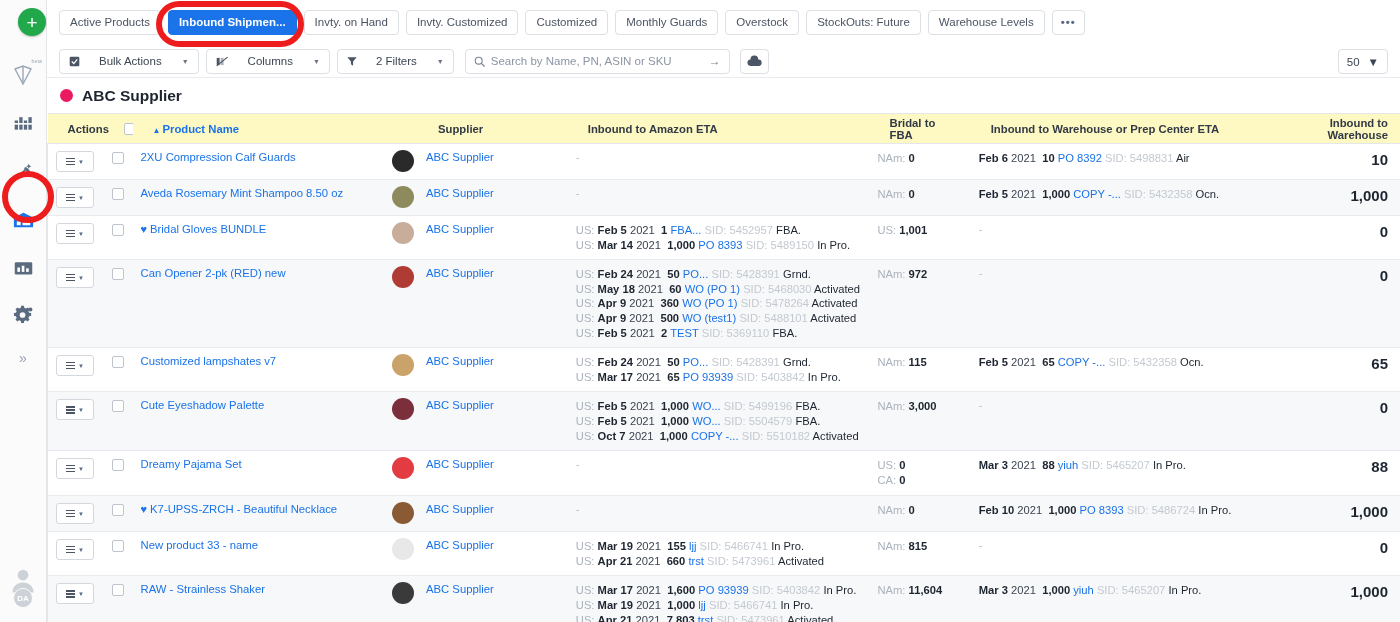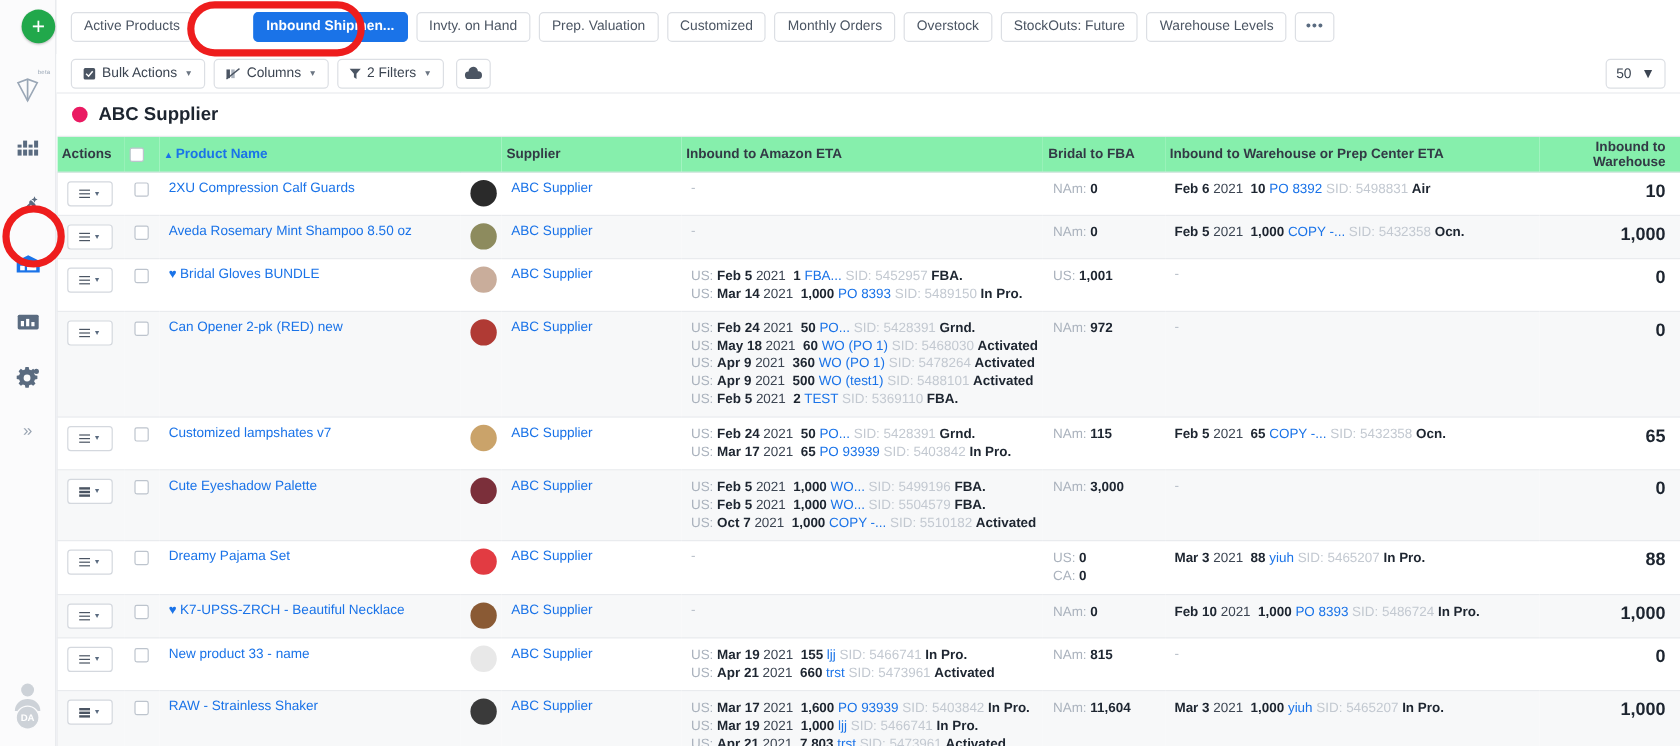--- a/index.html
+++ b/index.html
@@ -69,37 +69,37 @@
     flex: 0 0 45px;
   }
   .tab {
     height: 25px; padding: 0 10px;
     border: 1px solid #dcdfe4; border-radius: 4px;
     background: #fff; color: #4b5563;
     font-size: 11.5px; line-height: 23px;
     white-space: nowrap; cursor: pointer;
   }
   .tab.active {
-    background: #1a73e8; border-color: #1a73e8; color: #fff; font-weight: 700; margin-left: 43px;
+    background: #1a73e8; border-color: #1a73e8; color: #fff; font-weight: 700;
   }
   .tab.more { padding: 0 8px; color: #5a6b80; font-weight: 700; letter-spacing: 1px; }
 
   
   .toolbar {
     height: 33px; display: flex; align-items: center;
     padding: 0 10px 0 12px; gap: 7px;
     border-bottom: 1px solid #e9ebee;
     background: #fff; flex: 0 0 33px;
     position: relative;
   }
   .tbtn {
     height: 25px; padding: 0 9px;
     border: 1px solid #dcdfe4; border-radius: 4px; background: #fff;
     color: #3c4552; font-size: 11.5px;
-    display: flex; align-items: center; gap: 5px; cursor: pointer;
+    display: flex; align-items: center; gap: 19px; cursor: pointer;
     white-space: nowrap;
   }
   .tbtn .caret { font-size: 7px; color: #6b7582; margin-left: 1px; }
   .tbtn svg { display: block; }
   .searchbox {
     width: 265px; height: 25px;
     border: 1px solid #dcdfe4; border-radius: 4px; background: #fff;
     display: flex; align-items: center; padding: 0 8px; gap: 6px;
     margin-left: 4px;
   }
@@ -127,23 +127,23 @@
     height: 35px; display: flex; align-items: center; gap: 9px;
     padding-left: 13px; background: #fff; flex: 0 0 35px;
   }
   .grp-dot { width: 13px; height: 13px; border-radius: 50%; background: #ea1a62; }
   .grp-title { font-size: 15.5px; font-weight: 700; color: #1d2530; }
 
   
   .tablewrap { flex: 1; overflow: hidden; background: #fff; }
   table { width: 100%; border-collapse: collapse; table-layout: fixed; }
   thead th {
-    background: #86efac; color: #323a45;
+    background: #fef9c3; color: #323a45;
     font-size: 11.3px; font-weight: 700; text-align: left;
-    height: 30px; padding: 0 4px;
+    height: 30px; padding: 0 20px;
     border-top: 1px solid #e4e6ea; border-bottom: 1px solid #e4e6ea;
     vertical-align: middle;
   }
   thead th.sorted { color: #1a73e8; }
   .sort-caret { font-size: 8px; margin-right: 2px; }
   tbody td {
     border-bottom: 1px solid #e9ebee;
     padding: 7px 8px; vertical-align: top;
     font-size: 11.3px; color: #3c4552;
   }
@@ -189,21 +189,21 @@
   }
 
   
   .dline { white-space: nowrap; line-height: 14.6px; font-size: 11.2px; }
   .dline .mk { color: #aab2bd; }
   .dline .dt { color: #1d2530; font-weight: 700; }
   .dline .yr { color: #3c4552; margin-top: 24px; }
   .dline .qty { color: #1d2530; font-weight: 700; }
   .dline .lnk { color: #1a73e8; cursor: pointer; }
   .dline .sid { color: #c3c9d1; margin-top: 48px; }
-  .dline .st  { color: #1d2530; font-weight: 700; text-align: center; }
+  .dline .st  { color: #1d2530; font-weight: 400; text-align: center; }
   .dash { color: #b9c0c9; }
 
   .fba-line { white-space: nowrap; line-height: 15px; font-size: 11.2px; }
   .fba-line .mk { color: #aab2bd; }
   .fba-line .v  { color: #1d2530; font-weight: 700; }
 
   .wh-num {
     text-align: right; font-size: 15px; font-weight: 700; color: #1d2530;
     padding-right: 12px; white-space: nowrap;
   }
@@ -285,23 +285,23 @@
       <div class="avatar-badge">DA</div>
     </div>
   </div>
 
   <div class="main">
 
     <div class="tabbar">
       <div class="tab">Active Products</div>
       <div class="tab active">Inbound Shipmen...</div>
       <div class="tab">Invty. on Hand</div>
-      <div class="tab">Prep. Valuation</div>
+      <div class="tab">Invty. Customized</div>
       <div class="tab">Customized</div>
-      <div class="tab">Monthly Orders</div>
+      <div class="tab">Monthly Guards</div>
       <div class="tab">Overstock</div>
       <div class="tab">StockOuts: Future</div>
       <div class="tab">Warehouse Levels</div>
       <div class="tab more">•••</div>
     </div>
 
     <div class="toolbar">
       <div class="tbtn">
         <svg width="11" height="11" viewBox="0 0 16 16">
           <rect x="1" y="1" width="14" height="14" rx="2" fill="#4b5563"></rect>
@@ -323,20 +323,28 @@
       </div>
 
       <div class="tbtn">
         <svg width="10" height="11" viewBox="0 0 14 14">
           <path d="M0.5 1 H13.5 L8.5 7 V13 L5.5 11 V7 Z" fill="#4b5563"></path>
         </svg>
         <span>2 Filters</span>
         <span class="caret">▼</span>
       </div>
 
+      <div class="searchbox">
+        <svg width="11" height="11" viewBox="0 0 14 14">
+          <circle cx="6" cy="6" r="4.4" fill="none" stroke="#7a8494" stroke-width="1.4"></circle>
+          <path d="M9.4 9.4 L13 13" stroke="#7a8494" stroke-width="1.5" stroke-linecap="round"></path>
+        </svg>
+        <input type="text" placeholder="Search by Name, PN, ASIN or SKU" style="">
+        <span class="arrow-go">→</span>
+      </div>
 
       <div class="cloud-btn">
         <svg width="15" height="12" viewBox="0 0 20 15">
           <path d="M5 14 a4.2 4.2 0 0 1 -.4 -8.4 A5.2 5.2 0 0 1 15 5.4 a4.3 4.3 0 0 1 .5 8.6 z" fill="#4b5563"></path>
         </svg>
       </div>
 
       <div class="pagesize">
         <span>50</span>
         <span class="caret">▼</span>

